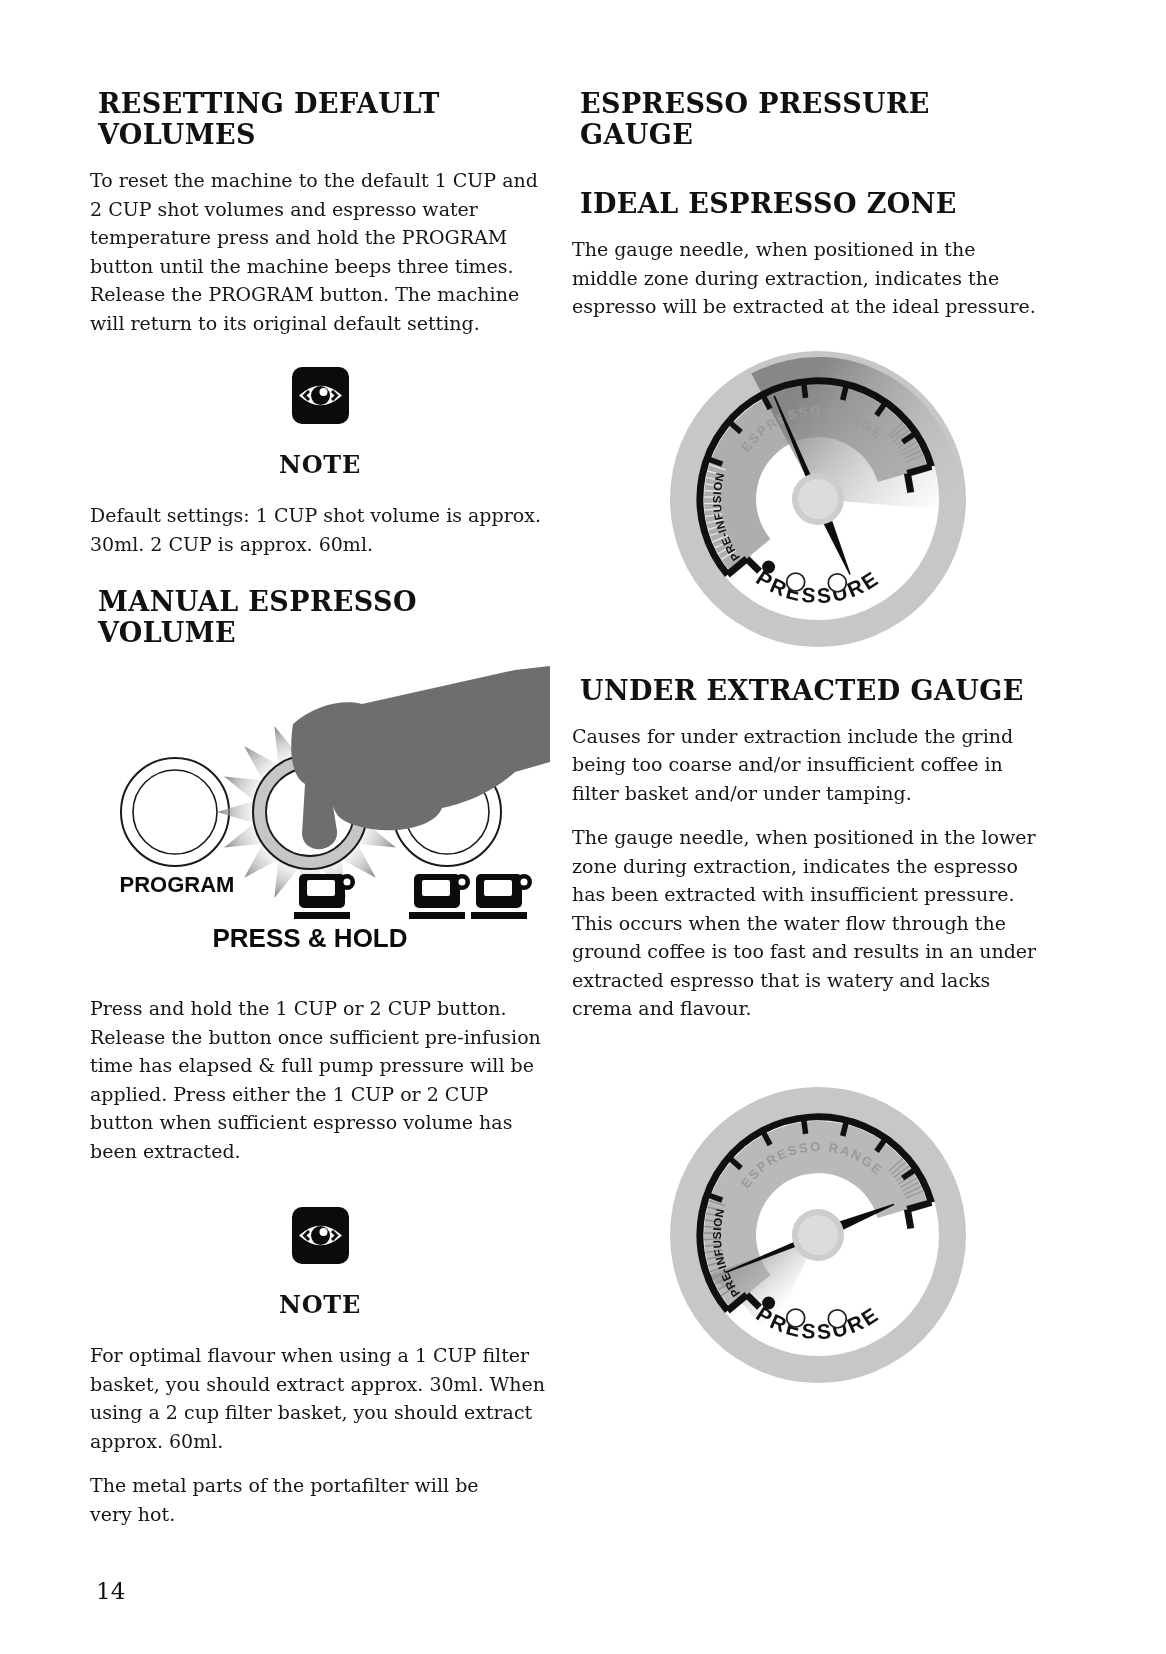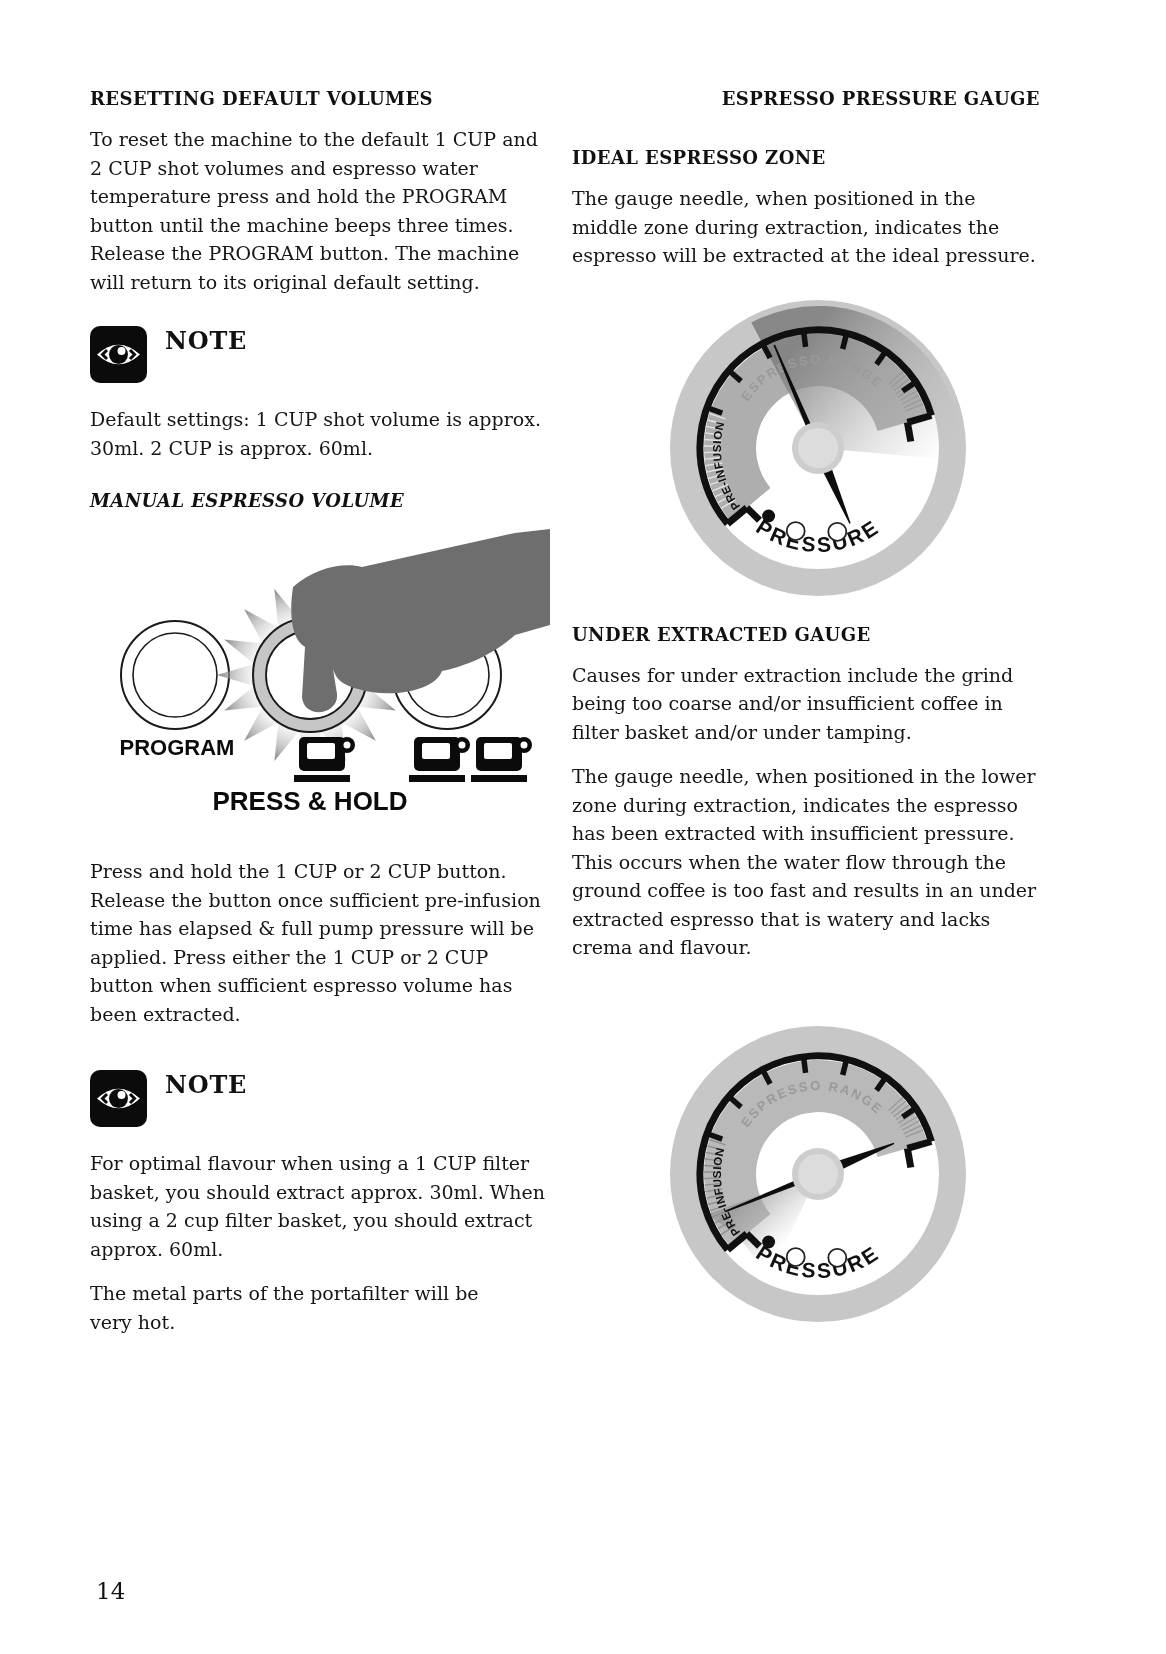--- a/index.html
+++ b/index.html
@@ -1,25 +1,25 @@
 <!DOCTYPE html>
 <html><head>
 <meta charset="utf-8">
 <style>
   html,body{margin:0;padding:0;background:#ffffff;}
   body{width:1166px;height:1654px;position:relative;font-family:"DejaVu Serif",serif;color:#161616;}
   .page{position:absolute;inset:0;}
   .cols{display:flex;gap:22px;padding:88px 0 0 90px;}
   .col-left{width:460px;flex:0 0 460px;}
   .col-right{width:468px;flex:0 0 468px;}
-  h1,h2{font-size:18px;font-weight:700;letter-spacing:.4px;margin:0 0 14px 0;color:#111;}
-  .col-right h1{margin-bottom:38px;text-align:right;}
+  h1,h2{font-size:27px;font-weight:700;letter-spacing:.4px;margin:0 0 14px 8px;color:#111;}
+  .col-right h1{margin-bottom:38px;}
   h2.sub{margin-top:0;}
   p{font-size:19px;line-height:28.5px;margin:16px 0 16px 0;}
-  .callout{display:flex;gap:18px;margin:30px 0 22px 0;}
+  .callout{display:flex;align-items:center;gap:26px;margin:30px 0 22px 0;flex-direction:column;}
   .callout.note2{margin-top:42px;}
   .callout .badge{width:57px;height:57px;flex:0 0 57px;}
   .callout .lbl{font-size:24px;font-weight:600;letter-spacing:.8px;color:#111;}
   .figure{margin:4px 0 14px 0;}
   .gauge{display:block;margin:28px 0 0 96px;}
   .gauge[data-gauge="1"]{margin-top:62px;}
   .h2-under{margin-top:24px;}
   .pagenum{position:absolute;left:96px;top:1578px;font-size:23px;color:#111;}
 </style>
 </head>
@@ -38,21 +38,21 @@
           <path d="M7,28.5 Q28.5,9 50,28.5 Q28.5,48 7,28.5 Z" fill="#ffffff"></path>
           <circle cx="28.5" cy="28.5" r="9.5" fill="#0b0b0b"></circle>
           <circle cx="31.5" cy="25" r="4" fill="#ffffff"></circle>
           <polyline points="17,24 12.5,28.5 17,33" fill="none" stroke="#0b0b0b" stroke-width="3"></polyline>
           <polyline points="40,24 44.5,28.5 40,33" fill="none" stroke="#0b0b0b" stroke-width="3"></polyline>
         </svg>
         <span class="lbl">NOTE</span>
       </div>
       <p>Default settings: 1 CUP shot volume is approx. 30ml. 2 CUP is approx. 60ml.</p>
 
-      <h1 style="margin-top:28px;font-style:italic;">MANUAL ESPRESSO VOLUME</h1>
+      <h1 style="margin-top:28px;">MANUAL ESPRESSO VOLUME</h1>
 
       <svg class="figure" width="460" height="292" viewBox="0 0 460 292">
         <defs>
           <radialGradient id="burstg" gradientUnits="userSpaceOnUse" cx="220" cy="146" r="95">
             <stop offset="0%" stop-color="#ffffff" stop-opacity="0"></stop>
             <stop offset="55%" stop-color="#c0c0c0" stop-opacity="0.05"></stop>
             <stop offset="80%" stop-color="#9d9d9d" stop-opacity="0.55"></stop>
             <stop offset="100%" stop-color="#757575" stop-opacity="0.95"></stop>
           </radialGradient>
           <g id="cup">

